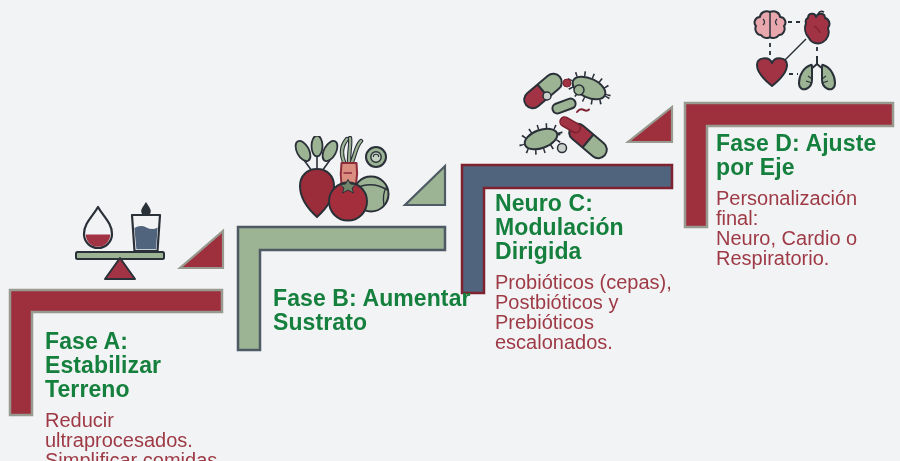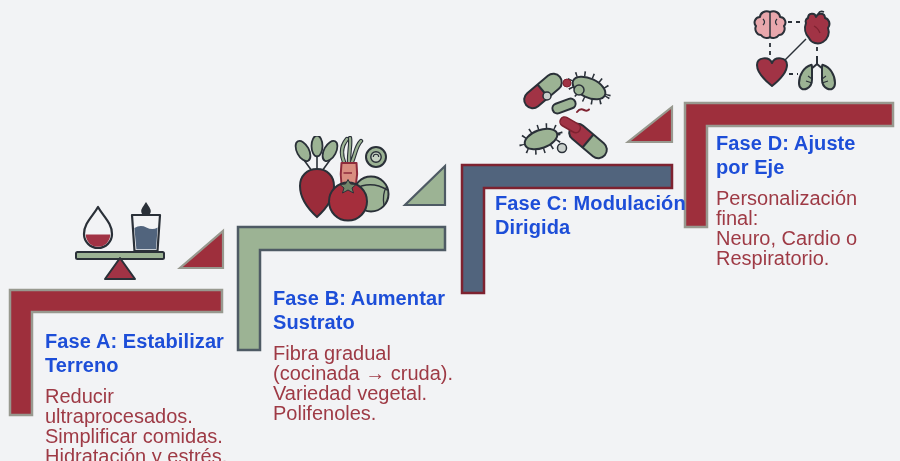--- a/index.html
+++ b/index.html
@@ -14,22 +14,22 @@
     overflow:hidden;
   }
   .shapes-layer{position:absolute;left:0;top:0;}
   .icon{position:absolute;}
   .icon-balance{left:72px;top:199px;}
   .icon-vegetables{left:290px;top:136px;}
   .icon-microbiome{left:517px;top:68px;}
   .icon-organs{left:748px;top:6px;}
   .phase-text{position:absolute;}
   .phase-title{
-    font-size:20px;font-weight:bold;line-height:24px;
-    color:#1d4ed8;white-space:pre-line;letter-spacing:0.1px;
+    font-size:23px;font-weight:bold;line-height:24px;
+    color:#15803d;white-space:pre-line;letter-spacing:0.1px;
   }
   .phase-body{
     font-size:20px;line-height:20px;margin-top:9px;
     color:#9E3A45;white-space:pre-line;
   }
   .text-a{left:45px;top:329px;width:205px;}
   .text-b{left:273px;top:259px;width:200px;margin-top:27px;}
   .text-c{left:495px;top:191px;width:205px;}
   .text-d{left:716px;top:131px;width:180px;}
 </style>
@@ -156,29 +156,29 @@
     <div class="phase-title">Fase A: Estabilizar
 Terreno</div>
     <div class="phase-body">Reducir ultraprocesados.
 Simplificar comidas.
 Hidratación y estrés.</div>
   </div>
 
   <div class="phase-text text-b">
     <div class="phase-title">Fase B: Aumentar
 Sustrato</div>
-    <div class="phase-body">Fibra gradual
-(cocinada → cruda).
-Variedad vegetal.
-Polifenoles.</div>
   </div>
 
   <div class="phase-text text-c">
-    <div class="phase-title">Fase C: Modulación
+    <div class="phase-title">Neuro C: Modulación
 Dirigida</div>
+    <div class="phase-body">Probióticos (cepas),
+Postbióticos y
+Prebióticos
+escalonados.</div>
   </div>
 
   <div class="phase-text text-d">
     <div class="phase-title">Fase D: Ajuste
 por Eje</div>
     <div class="phase-body">Personalización final:
 Neuro, Cardio o
 Respiratorio.</div>
   </div>
 

